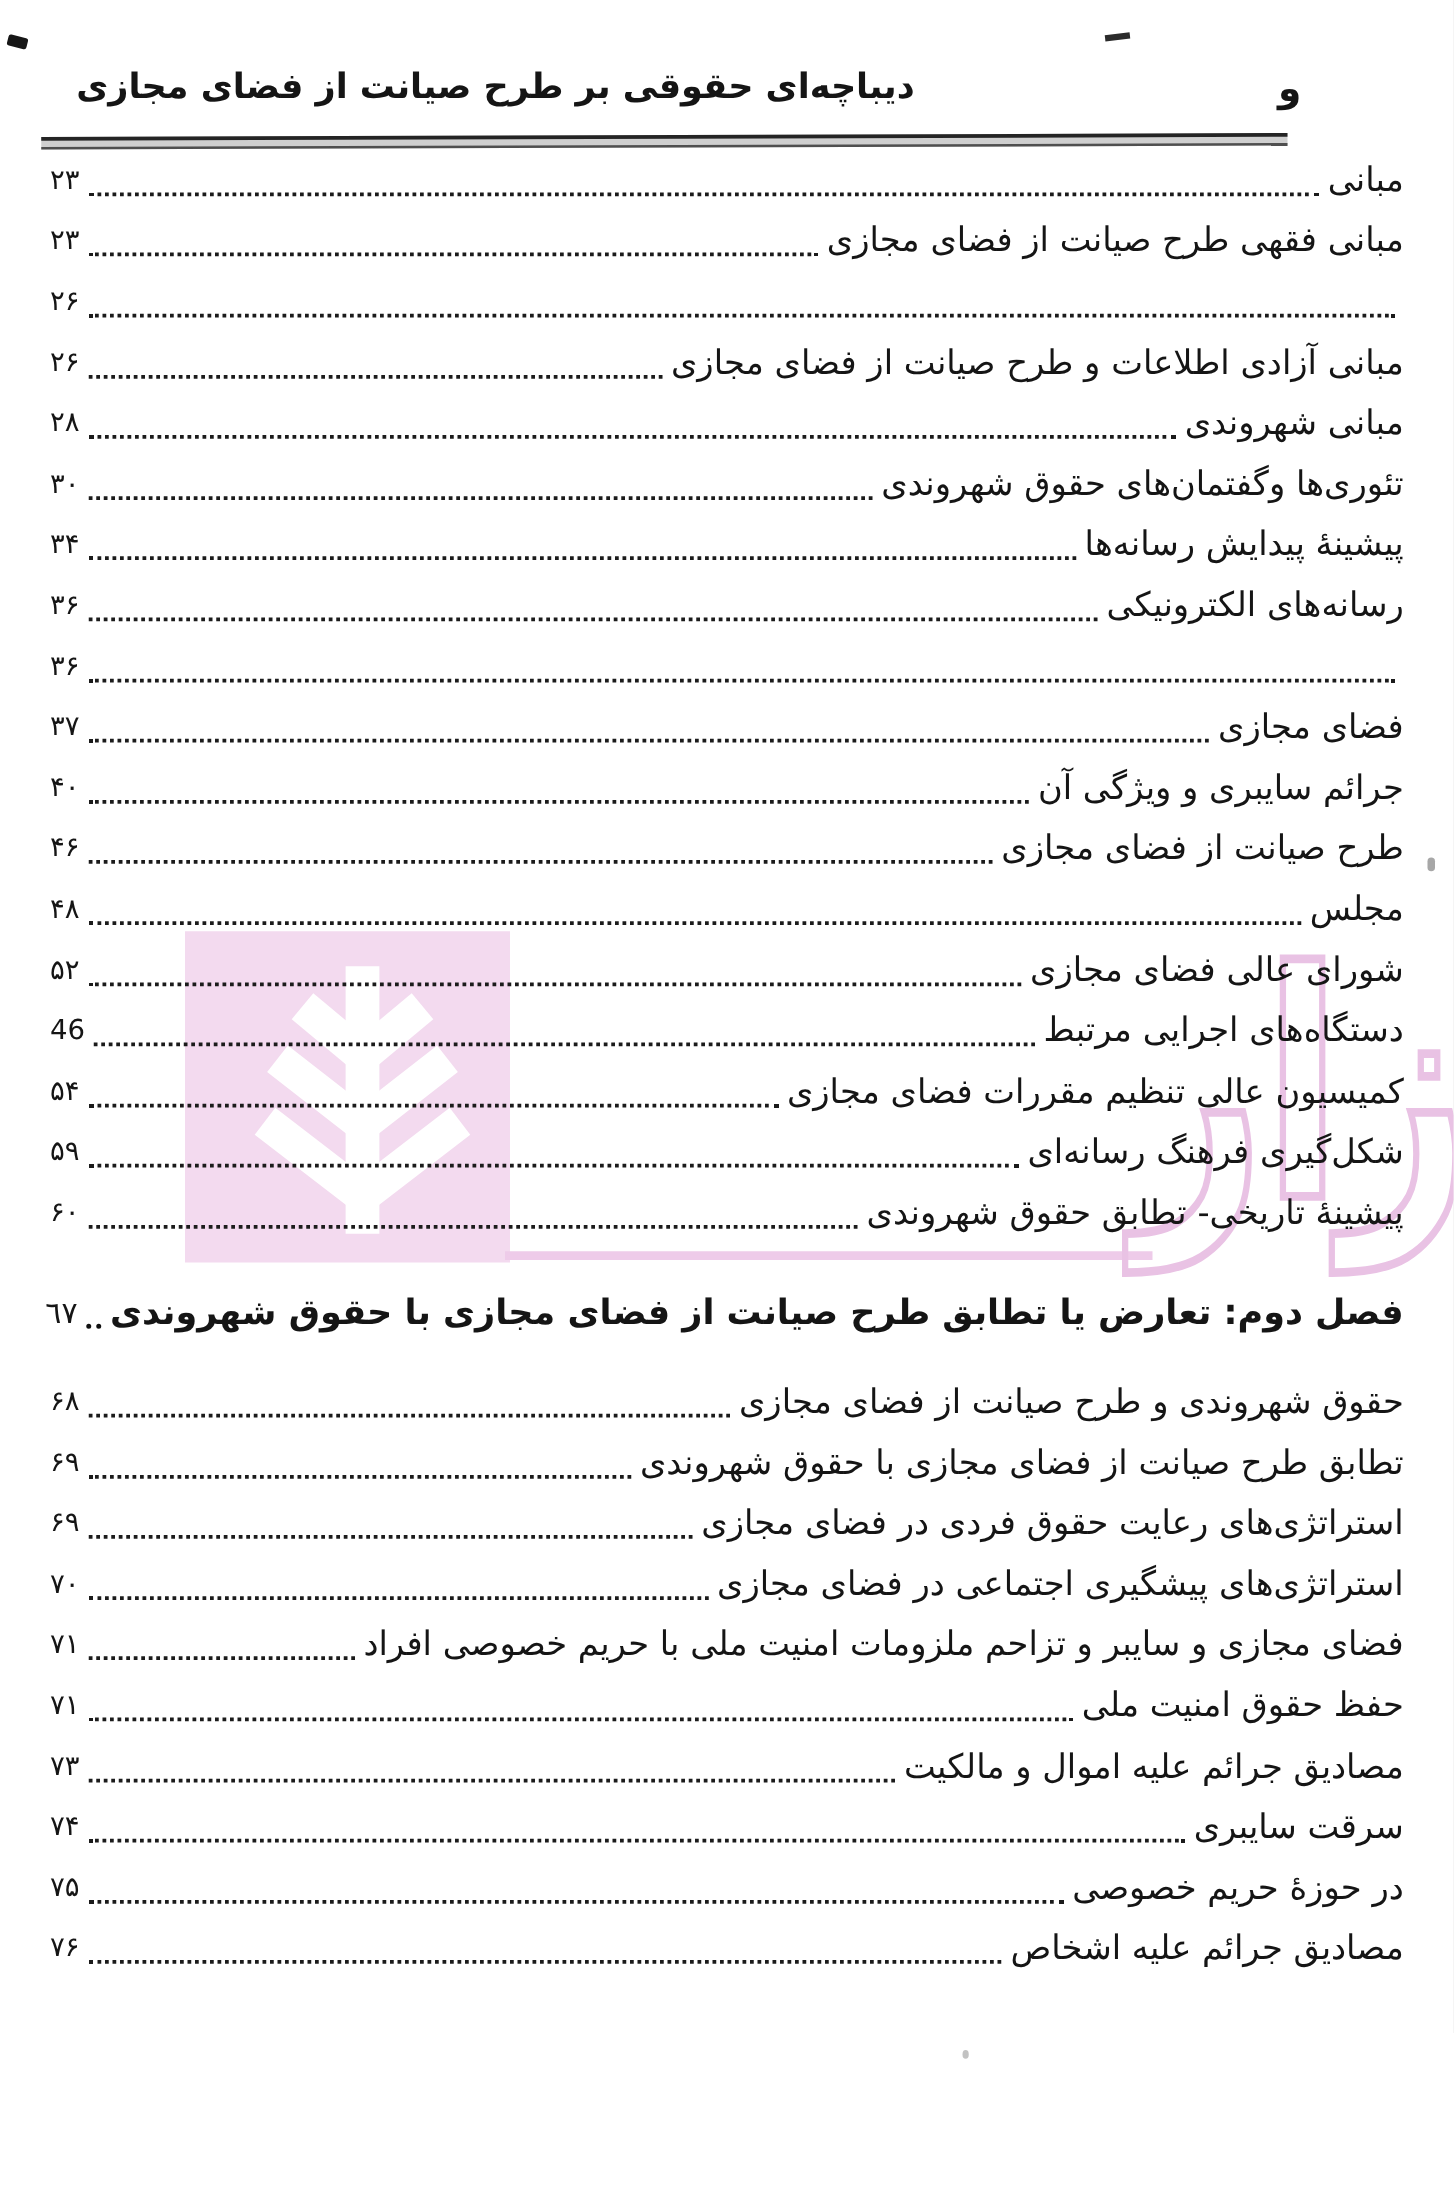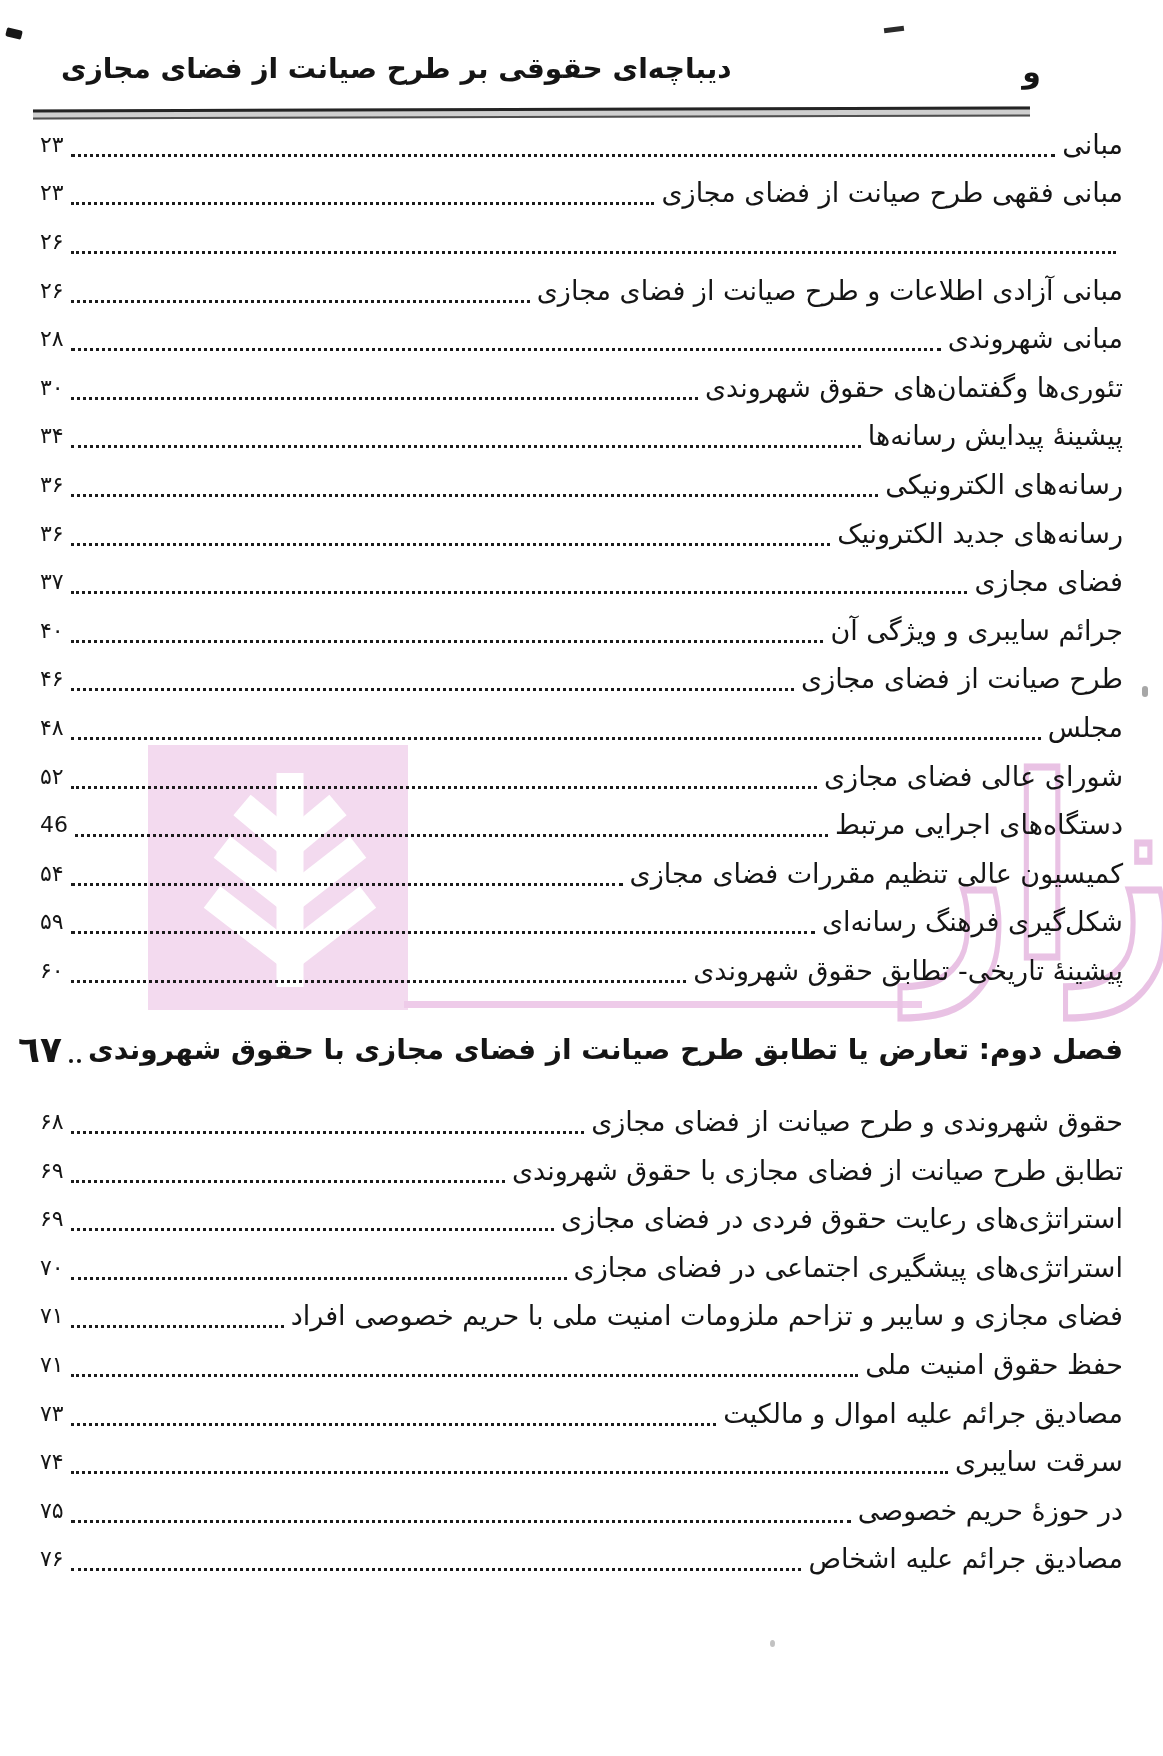--- a/index.html
+++ b/index.html
@@ -45,21 +45,21 @@
     border-bottom:3.2px dotted #1b1b1b;
     transform:translateY(11px);
     min-width:12px;
   }
   .toc-pagenum{white-space:nowrap;font-size:22px;}
   .chapter-row{
     margin-top:31px;margin-bottom:23px;
     font-weight:bold;font-size:28px;
   }
   .chapter-row .leader-dots{border-bottom:4px dotted #111;}
-  .chapter-row .toc-pagenum{font-size:36px;font-weight:bold;}
+  .chapter-row .toc-pagenum{font-size:24px;font-weight:normal;}
   
   .watermark{
     position:absolute;left:148px;top:745px;width:774px;height:265px;
     z-index:1;pointer-events:none;
   }
   .wm-box{
     position:absolute;left:0;top:0;width:260px;height:100%;
     background:var(--wm-pink,#f3daef);
   }
   .wm-box svg{position:absolute;left:0;top:0;}
@@ -159,21 +159,20 @@
     <span class="toc-pagenum">۳۴</span>
   </div>
 
   <div class="toc-row">
     <span class="toc-label">رسانه‌های الکترونیکی</span>
     <span class="leader-dots"></span>
     <span class="toc-pagenum">۳۶</span>
   </div>
 
   <div class="toc-row">
-    <span class="toc-label">رسانه‌های جدید الکترونیک</span>
     <span class="leader-dots"></span>
     <span class="toc-pagenum">۳۶</span>
   </div>
 
   <div class="toc-row">
     <span class="toc-label">فضای مجازی</span>
     <span class="leader-dots"></span>
     <span class="toc-pagenum">۳۷</span>
   </div>
 

